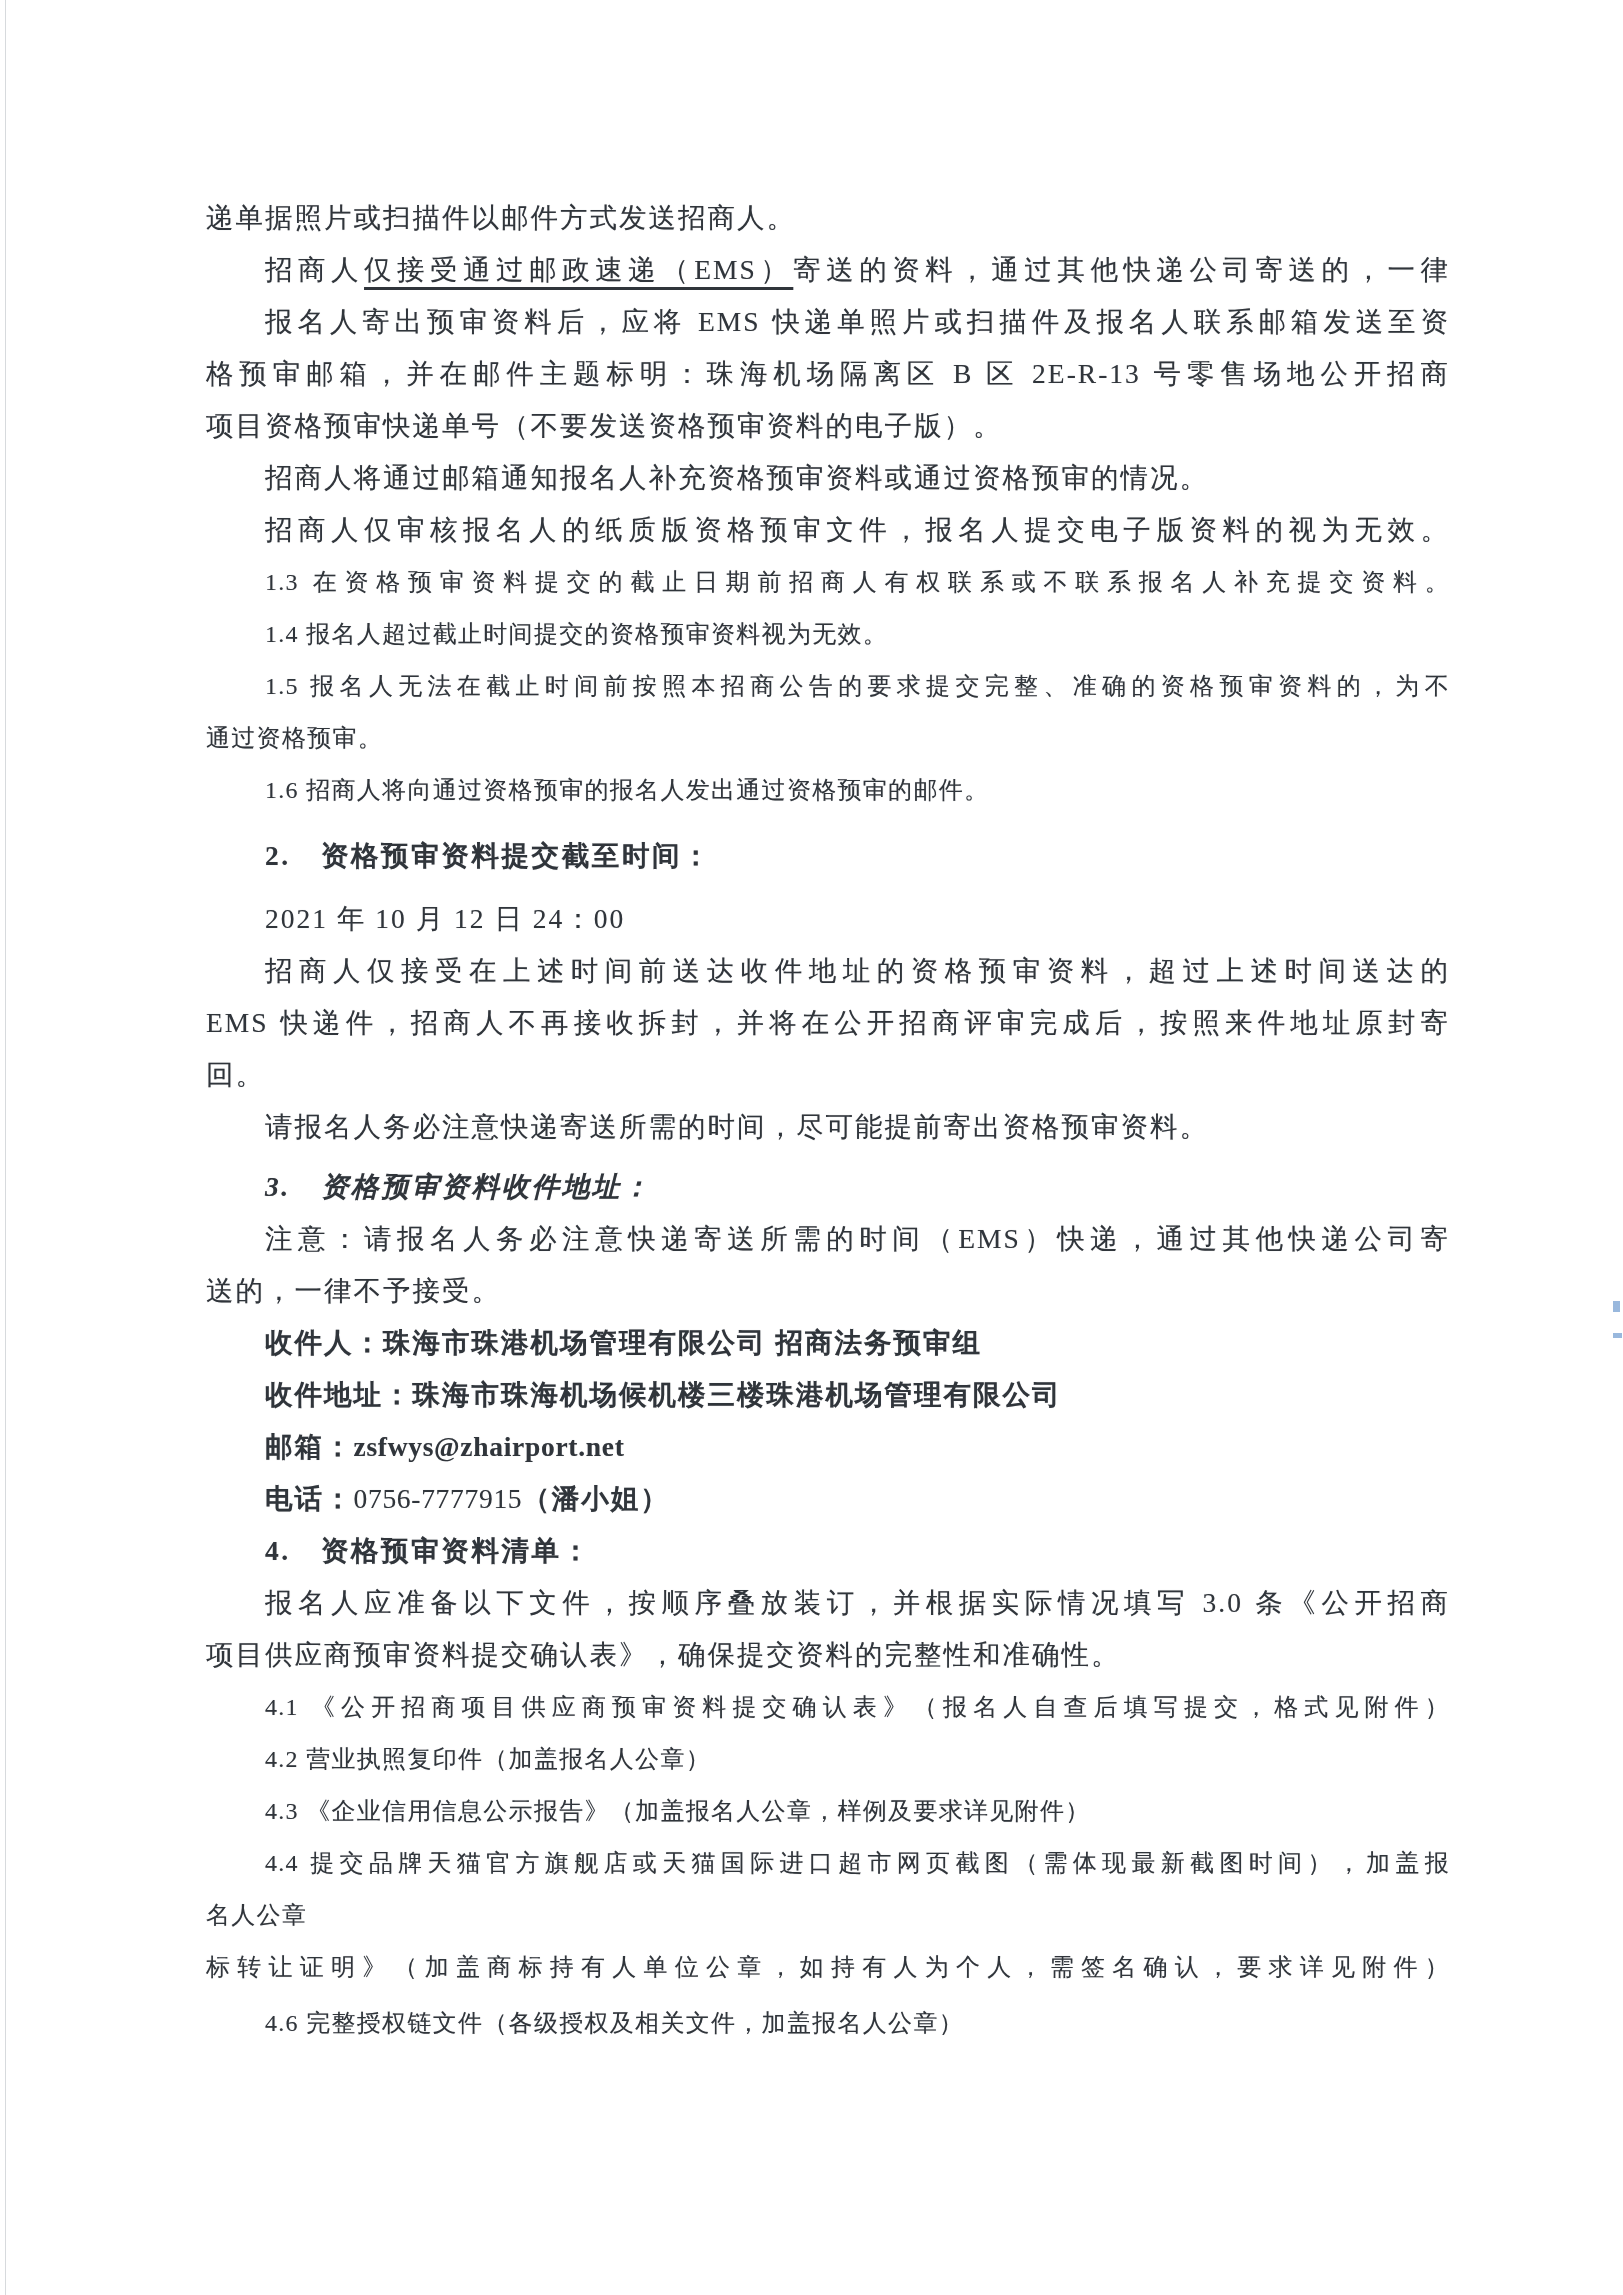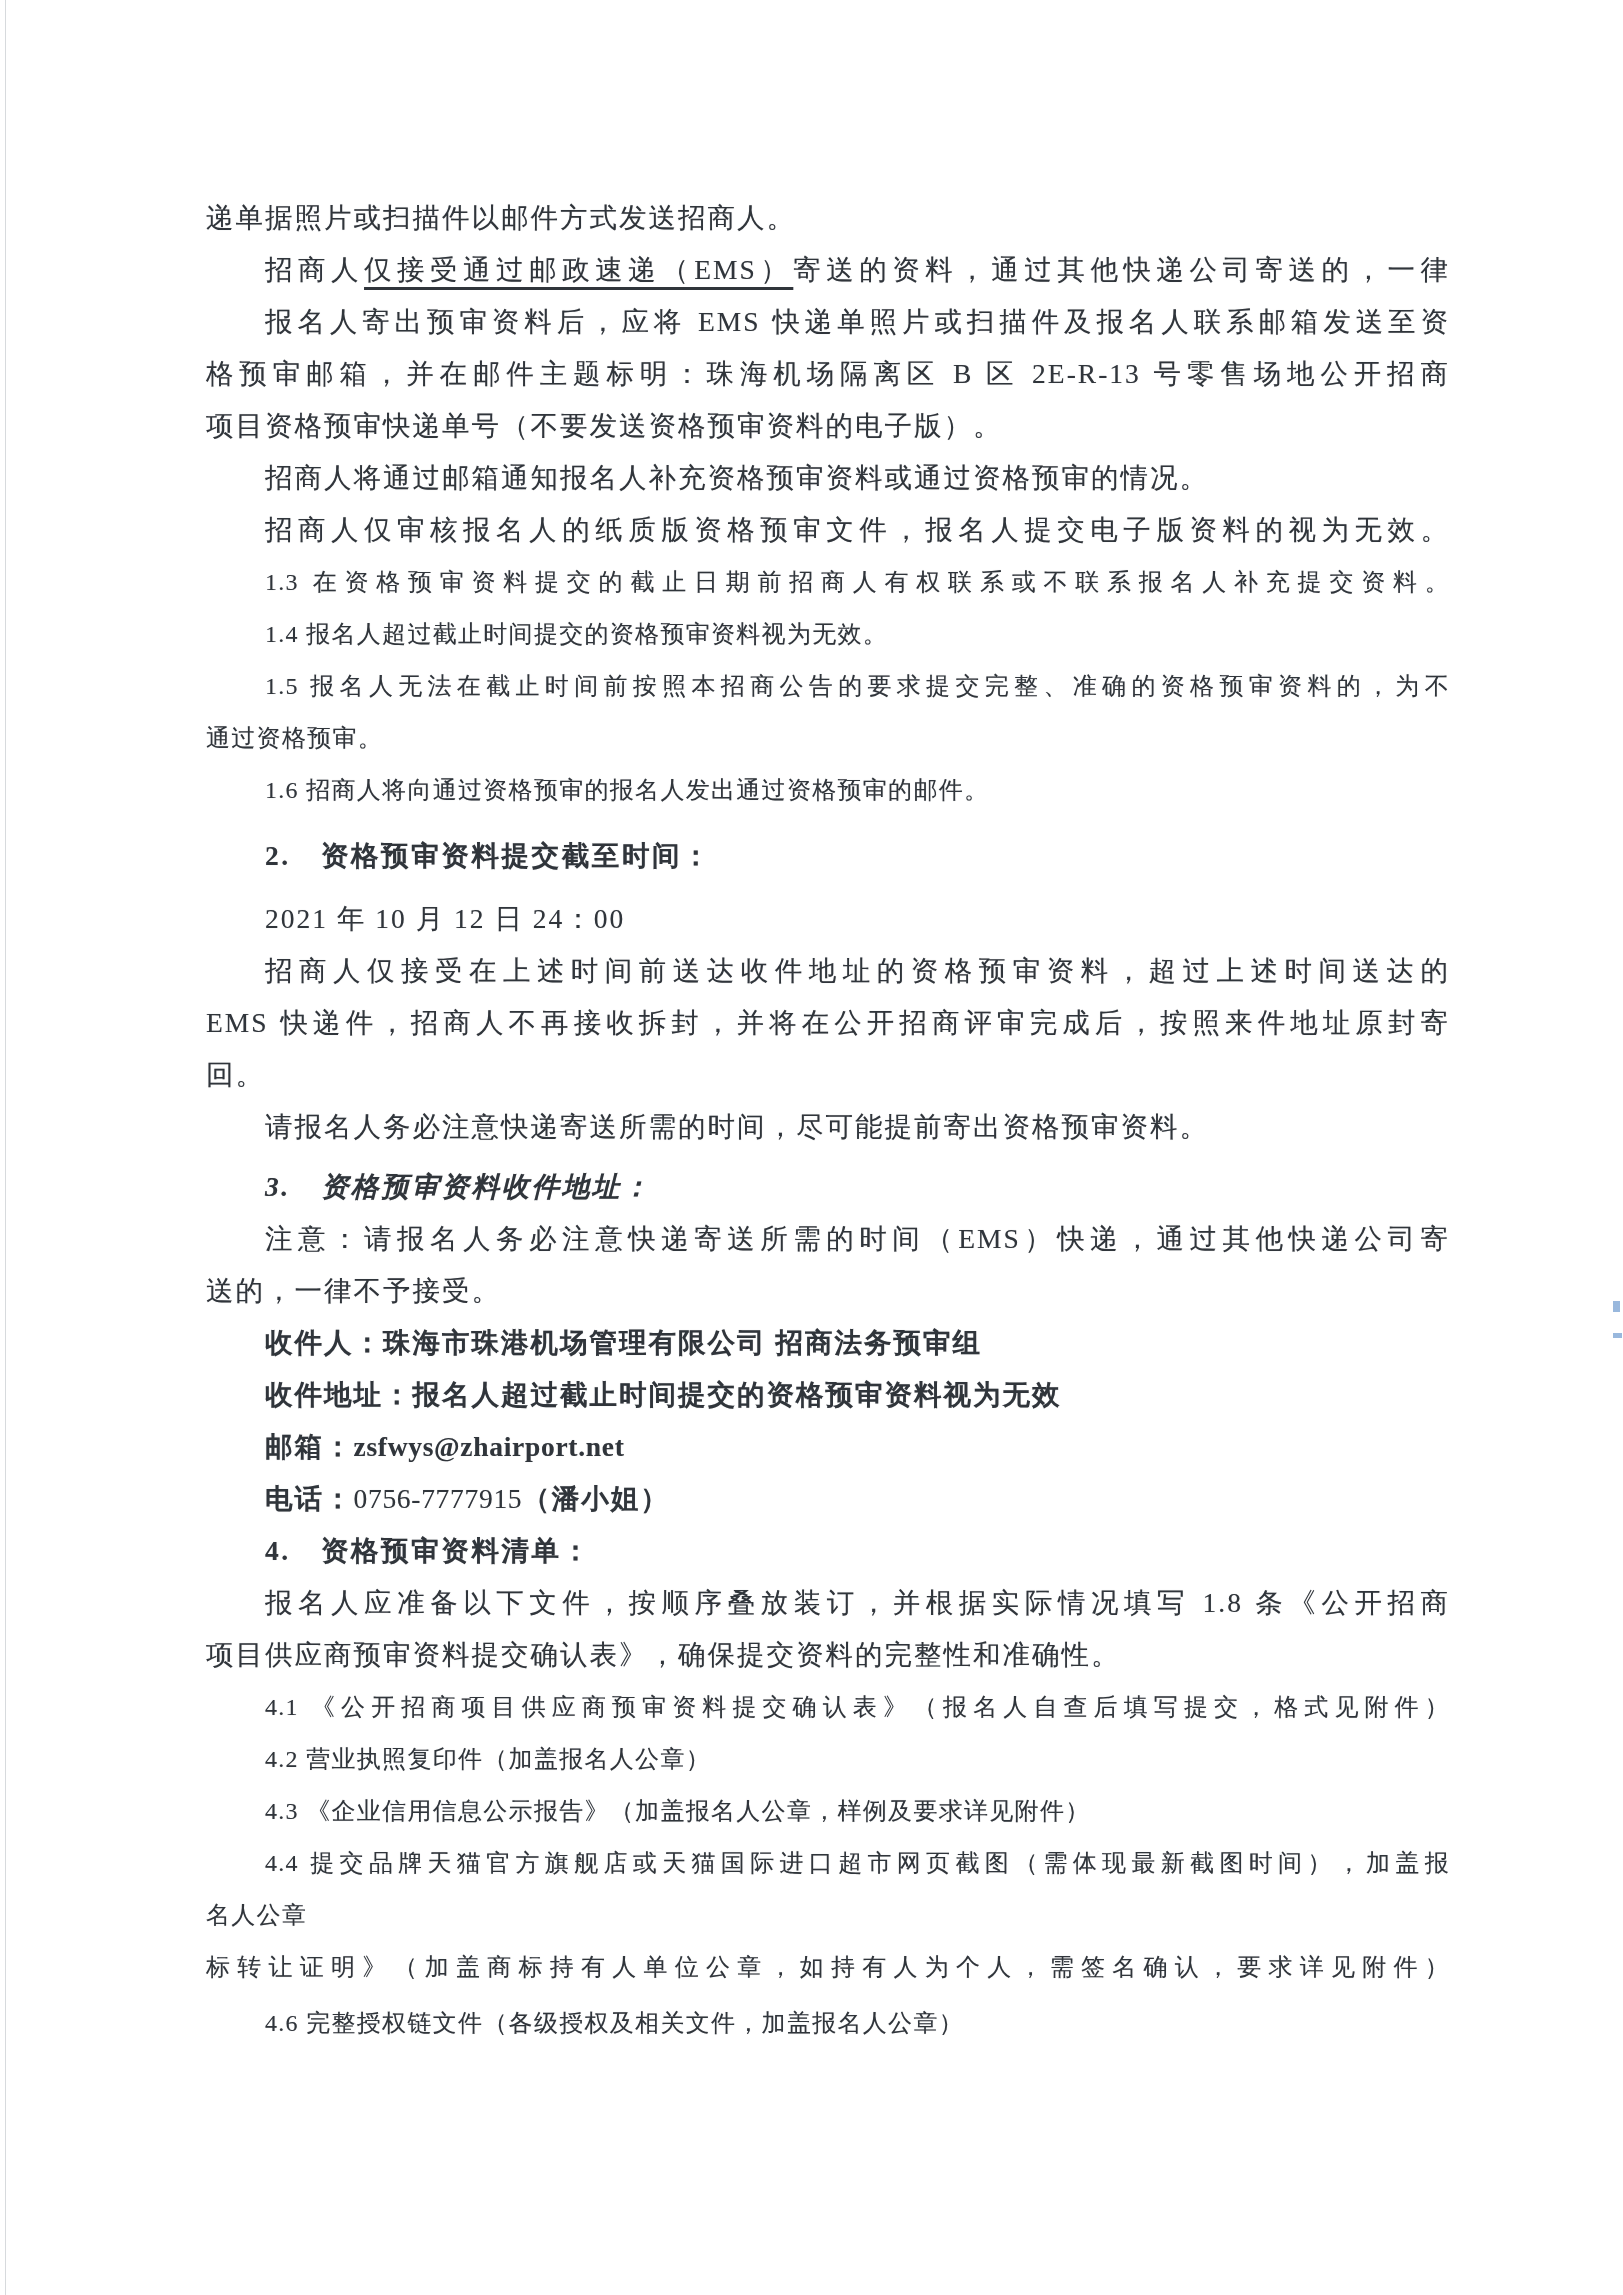--- a/index.html
+++ b/index.html
@@ -75,25 +75,25 @@
     <div class="line h indent"><span>2.　资格预审资料提交截至时间：</span></div>
     <div class="line body indent"><span>2021 年 10 月 12 日  24：00</span></div>
     <div class="line body indent fill"><span>招商人仅接受在上述时间前送达收件地址的资格预审资料，超过上述时间送达的</span></div>
     <div class="line body fill"><span>EMS 快递件，招商人不再接收拆封，并将在公开招商评审完成后，按照来件地址原封寄</span></div>
     <div class="line body"><span>回。</span></div>
     <div class="line body indent"><span>请报名人务必注意快递寄送所需的时间，尽可能提前寄出资格预审资料。</span></div>
     <div class="line h indent"><span>3.　资格预审资料收件地址：</span></div>
     <div class="line body indent fill"><span>注意：请报名人务必注意快递寄送所需的时间（EMS）快递，通过其他快递公司寄</span></div>
     <div class="line body"><span>送的，一律不予接受。</span></div>
     <div class="line contact indent"><span>收件人：珠海市珠港机场管理有限公司 招商法务预审组</span></div>
-    <div class="line contact indent"><span>收件地址：报名人超过截止时间提交的资格预审资料视为无效</span></div>
+    <div class="line contact indent"><span>收件地址：珠海市珠海机场候机楼三楼珠港机场管理有限公司</span></div>
     <div class="line contact indent"><span>邮箱：</span><span class="email">zsfwys@zhairport.net</span></div>
     <div class="line contact indent"><span>电话：</span><span class="num">0756-7777915</span><span>（潘小姐）</span></div>
     <div class="line h indent"><span>4.　资格预审资料清单：</span></div>
-    <div class="line body indent fill"><span>报名人应准备以下文件，按顺序叠放装订，并根据实际情况填写 1.8 条《公开招商</span></div>
+    <div class="line body indent fill"><span>报名人应准备以下文件，按顺序叠放装订，并根据实际情况填写 3.0 条《公开招商</span></div>
     <div class="line body"><span>项目供应商预审资料提交确认表》，确保提交资料的完整性和准确性。</span></div>
     <div class="line sub indent fill"><span>4.1 《公开招商项目供应商预审资料提交确认表》（报名人自查后填写提交，格式见附件）</span></div>
     <div class="line sub indent"><span>4.2 营业执照复印件（加盖报名人公章）</span></div>
     <div class="line sub indent"><span>4.3 《企业信用信息公示报告》（加盖报名人公章，样例及要求详见附件）</span></div>
     <div class="line sub indent fill"><span>4.4 提交品牌天猫官方旗舰店或天猫国际进口超市网页截图（需体现最新截图时间），加盖报</span></div>
     <div class="line sub"><span>名人公章</span></div>
     <div class="line sub fill"><span>标转让证明》（加盖商标持有人单位公章，如持有人为个人，需签名确认，要求详见附件）</span></div>
     <div class="line sub indent"><span>4.6 完整授权链文件（各级授权及相关文件，加盖报名人公章）</span></div>
   </div>
 

